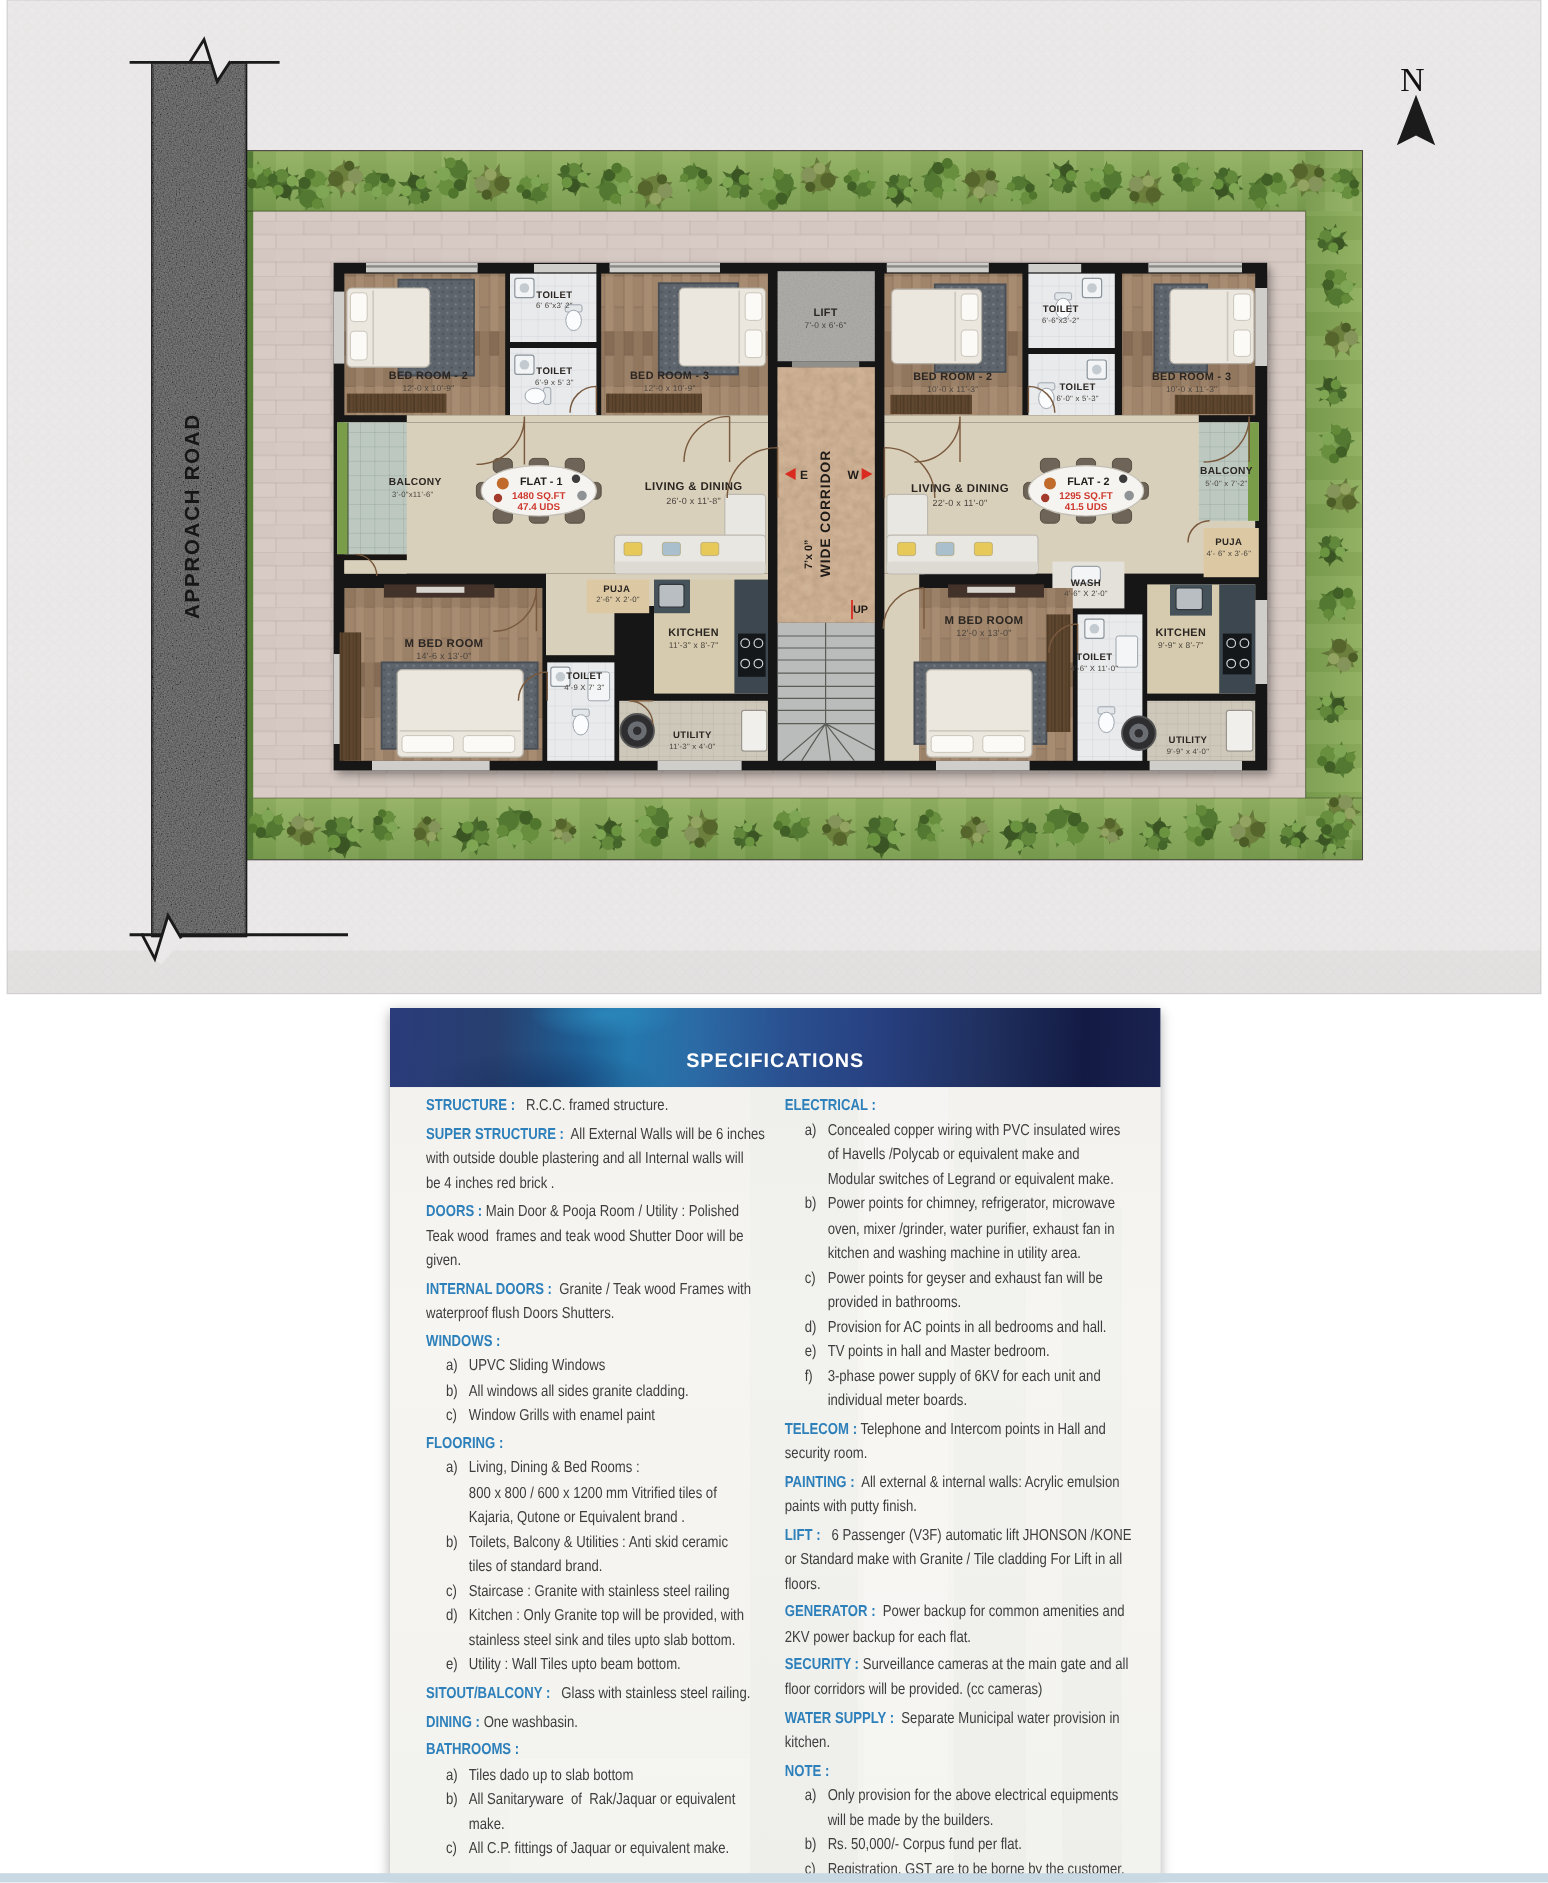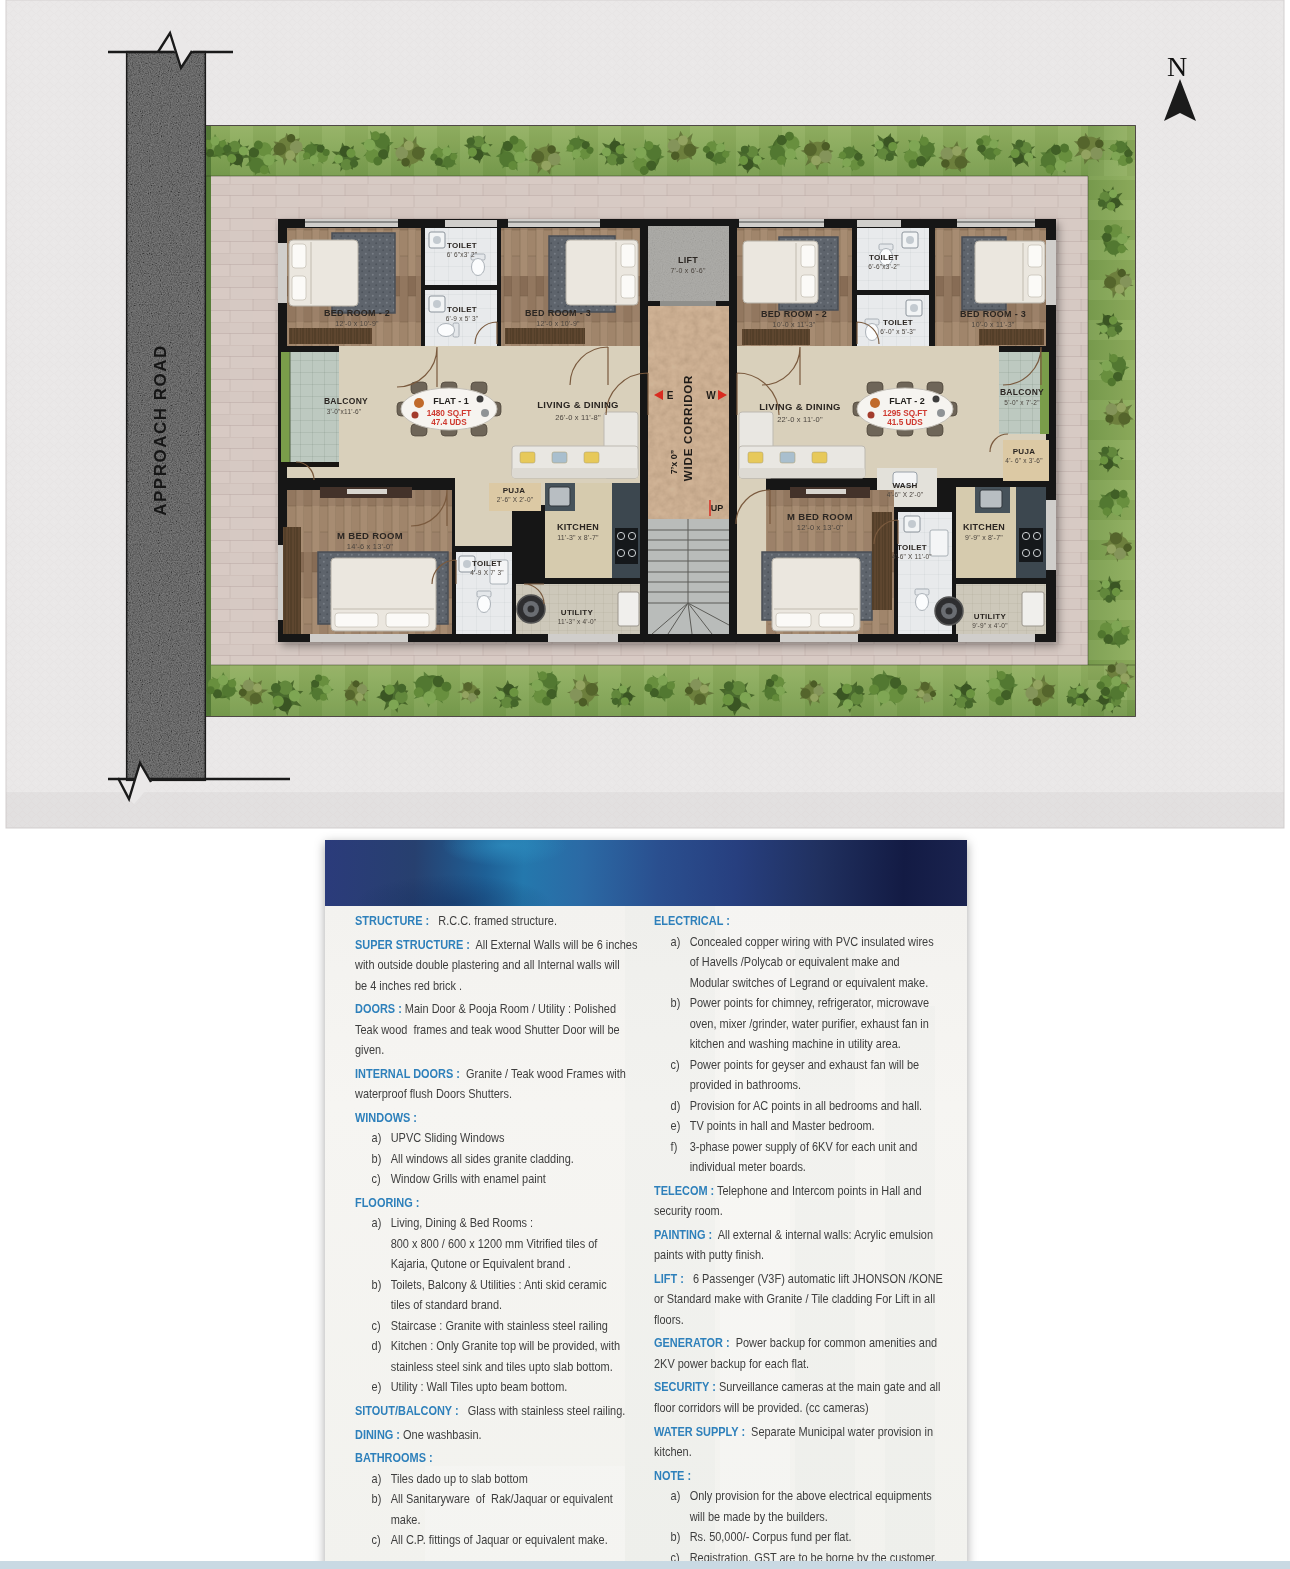--- a/index.html
+++ b/index.html
@@ -500,20 +500,21 @@
 <text x="677" y="462" transform="rotate(-90 677 462)" text-anchor="middle" font-family="Liberation Sans, sans-serif" font-size="9" font-weight="bold" fill="#1e1b18">7’x 0”</text>
 <polygon points="654,395 663,390 663,400" fill="#d92b20"></polygon>
 <text x="670" y="399" text-anchor="middle" font-family="Liberation Sans, sans-serif" font-size="10" font-weight="bold" fill="#1e1b18">E</text>
 <text x="711" y="399" text-anchor="middle" font-family="Liberation Sans, sans-serif" font-size="10" font-weight="bold" fill="#1e1b18">W</text>
 <polygon points="727,395 718,390 718,400" fill="#d92b20"></polygon>
 <text x="717" y="511" text-anchor="middle" font-family="Liberation Sans, sans-serif" font-size="9" font-weight="bold" fill="#1e1b18">UP</text>
 <path d="M710 500 V516" stroke="#d92b20" stroke-width="1.5"></path>
       </svg></div>
 <div id="panel">
  <div id="phead"></div>
+      <div id="ptitle">SPECIFICATIONS</div>
  <div id="pbody">
   <div class="wm" style="left:300px;top:0;width:90px;height:655px;"></div>
   <div class="wm" style="left:470px;top:40px;width:60px;height:615px;"></div>
   <div class="wm2" style="left:395px;top:0;width:70px;height:655px;"></div>
   <div class="wm" style="left:560px;top:100px;width:50px;height:555px;"></div>
   <div class="wm2" style="left:100px;top:560px;width:200px;height:95px;"></div>
   <div class="col" style="left:30px;top:5px;"><div class="ln"><span class="k">STRUCTURE :</span>   R.C.C. framed structure.</div><div class="ln sp"><span class="k">SUPER STRUCTURE :</span>  All External Walls will be 6 inches</div><div class="ln">with outside double plastering and all Internal walls will</div><div class="ln">be 4 inches red brick .</div><div class="ln sp"><span class="k">DOORS :</span> Main Door &amp; Pooja Room / Utility : Polished</div><div class="ln">Teak wood  frames and teak wood Shutter Door will be</div><div class="ln">given.</div><div class="ln sp"><span class="k">INTERNAL DOORS :</span>  Granite / Teak wood Frames with</div><div class="ln">waterproof flush Doors Shutters.</div><div class="ln sp"><span class="k">WINDOWS :</span></div><div class="ln li"><span class="m">a)</span>UPVC Sliding Windows</div><div class="ln li"><span class="m">b)</span>All windows all sides granite cladding.</div><div class="ln li"><span class="m">c)</span>Window Grills with enamel paint</div><div class="ln sp"><span class="k">FLOORING :</span></div><div class="ln li"><span class="m">a)</span>Living, Dining &amp; Bed Rooms :</div><div class="ln lc">800 x 800 / 600 x 1200 mm Vitrified tiles of</div><div class="ln lc">Kajaria, Qutone or Equivalent brand .</div><div class="ln li"><span class="m">b)</span>Toilets, Balcony &amp; Utilities : Anti skid ceramic</div><div class="ln lc">tiles of standard brand.</div><div class="ln li"><span class="m">c)</span>Staircase : Granite with stainless steel railing</div><div class="ln li"><span class="m">d)</span>Kitchen : Only Granite top will be provided, with</div><div class="ln lc">stainless steel sink and tiles upto slab bottom.</div><div class="ln li"><span class="m">e)</span>Utility : Wall Tiles upto beam bottom.</div><div class="ln sp"><span class="k">SITOUT/BALCONY :</span>   Glass with stainless steel railing.</div><div class="ln sp"><span class="k">DINING :</span> One washbasin.</div><div class="ln sp"><span class="k">BATHROOMS :</span></div><div class="ln li"><span class="m">a)</span>Tiles dado up to slab bottom</div><div class="ln li"><span class="m">b)</span>All Sanitaryware  of  Rak/Jaquar or equivalent</div><div class="ln lc">make.</div><div class="ln li"><span class="m">c)</span>All C.P. fittings of Jaquar or equivalent make.</div></div>
   <div class="col" style="left:329px;top:5px;"><div class="ln"><span class="k">ELECTRICAL :</span></div><div class="ln li"><span class="m">a)</span>Concealed copper wiring with PVC insulated wires</div><div class="ln lc">of Havells /Polycab or equivalent make and</div><div class="ln lc">Modular switches of Legrand or equivalent make.</div><div class="ln li"><span class="m">b)</span>Power points for chimney, refrigerator, microwave</div><div class="ln lc">oven, mixer /grinder, water purifier, exhaust fan in</div><div class="ln lc">kitchen and washing machine in utility area.</div><div class="ln li"><span class="m">c)</span>Power points for geyser and exhaust fan will be</div><div class="ln lc">provided in bathrooms.</div><div class="ln li"><span class="m">d)</span>Provision for AC points in all bedrooms and hall.</div><div class="ln li"><span class="m">e)</span>TV points in hall and Master bedroom.</div><div class="ln li"><span class="m">f)</span>3-phase power supply of 6KV for each unit and</div><div class="ln lc">individual meter boards.</div><div class="ln sp"><span class="k">TELECOM :</span> Telephone and Intercom points in Hall and</div><div class="ln">security room.</div><div class="ln sp"><span class="k">PAINTING :</span>  All external &amp; internal walls: Acrylic emulsion</div><div class="ln">paints with putty finish.</div><div class="ln sp"><span class="k">LIFT :</span>   6 Passenger (V3F) automatic lift JHONSON /KONE</div><div class="ln">or Standard make with Granite / Tile cladding For Lift in all</div><div class="ln">floors.</div><div class="ln sp"><span class="k">GENERATOR :</span>  Power backup for common amenities and</div><div class="ln">2KV power backup for each flat.</div><div class="ln sp"><span class="k">SECURITY :</span> Surveillance cameras at the main gate and all</div><div class="ln">floor corridors will be provided. (cc cameras)</div><div class="ln sp"><span class="k">WATER SUPPLY :</span>  Separate Municipal water provision in</div><div class="ln">kitchen.</div><div class="ln sp"><span class="k">NOTE :</span></div><div class="ln li"><span class="m">a)</span>Only provision for the above electrical equipments</div><div class="ln lc">will be made by the builders.</div><div class="ln li"><span class="m">b)</span>Rs. 50,000/- Corpus fund per flat.</div><div class="ln li"><span class="m">c)</span>Registration, GST are to be borne by the customer.</div></div>
  </div>
 </div>

